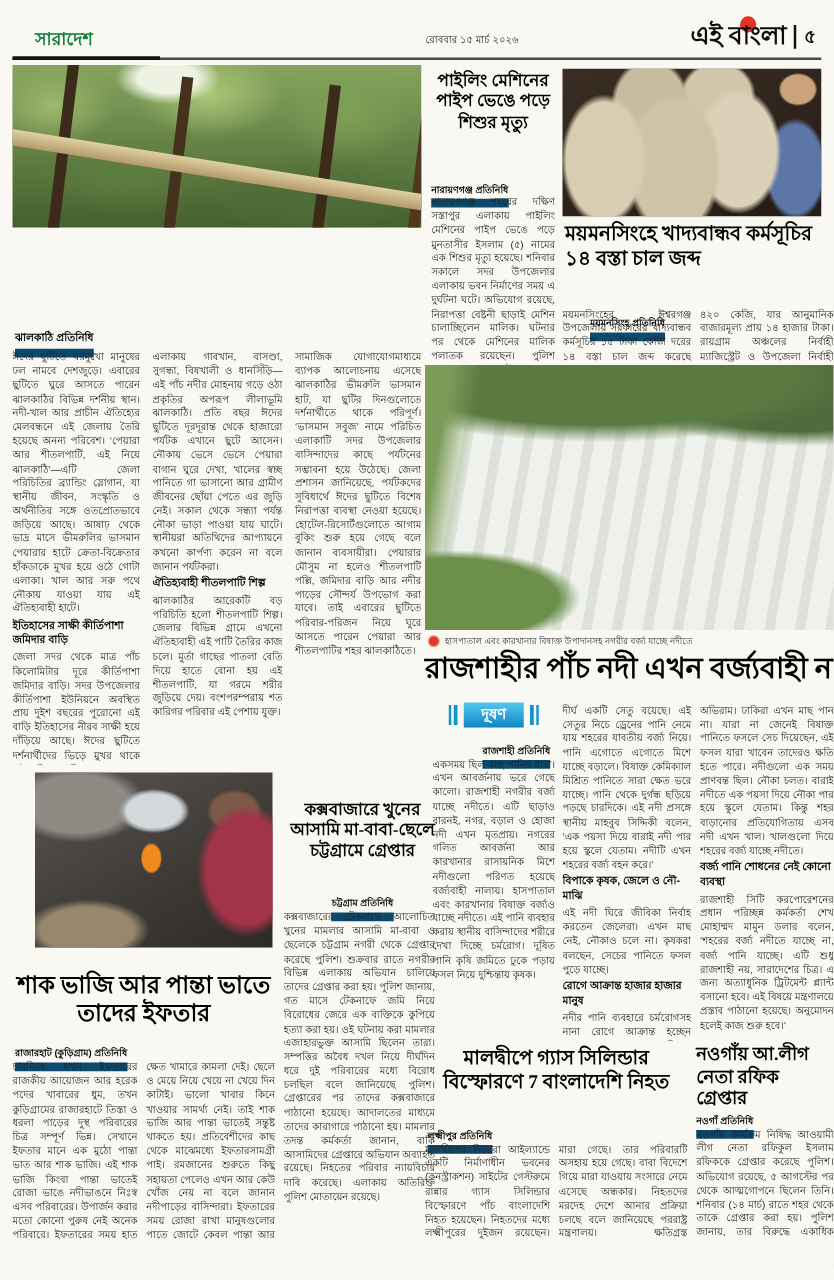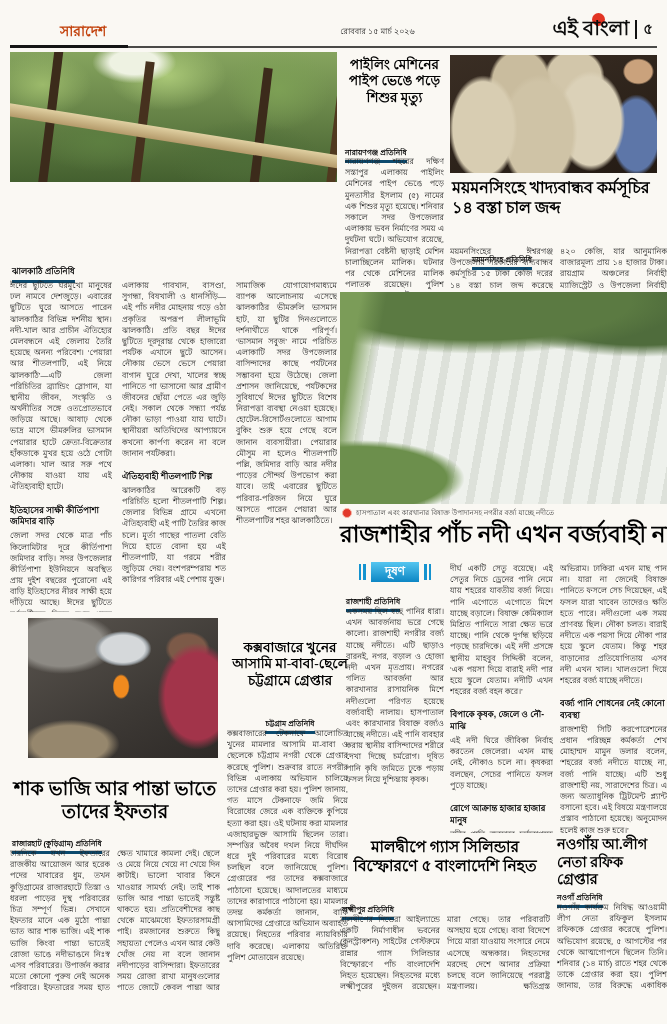--- a/index.html
+++ b/index.html
@@ -1,34 +1,34 @@
 <!DOCTYPE html>
 <html><head>
 <meta charset="utf-8">
 <style>
   html,body{margin:0;padding:0;background:#e9e7e2;}
   #page{position:relative;width:667px;height:1024px;background:#faf8f3;margin:0 auto;
         font-family:"Liberation Sans","DejaVu Sans",sans-serif;color:#1c1c1c;overflow:hidden;}
   .abs{position:absolute;}
   
-  .section-label{font-size:14px;font-weight:bold;color:#c2410c;margin-left:32px;}
+  .section-label{font-size:14px;font-weight:bold;color:#15803d;}
   .date-label{font-size:8px;color:#222;}
   .brand{display:flex;align-items:center;gap:6px;}
   .brand-text{position:relative;font-size:20px;font-weight:bold;color:#0d0d0d;font-family:"Liberation Serif",serif;z-index:1;}
   .sun{position:absolute;top:0;right:24px;width:13px;height:13px;border-radius:50%;background:#e23423;z-index:-1;}
   .brand-bar{width:2px;height:19px;background:#111;}
   .page-num{font-size:15px;font-weight:bold;color:#111;}
   .header-rule{height:2px;background:#4a4a48;}
   .header-rule-heavy{height:3px;background:#141414;}
   
   .hl{font-family:"Liberation Serif","DejaVu Serif",serif;font-weight:bold;color:#000;text-align:center;line-height:1.22;}
   .hl-left{text-align:left;}
-  .byline{font-size:8.5px;font-weight:bold;color:#000;border-bottom:3px solid #0c4a6e;display:inline-block;padding-bottom:1px;}
+  .byline{font-size:8.5px;font-weight:bold;color:#000;border-bottom:7px solid #0c4a6e;display:inline-block;padding-bottom:1px;}
   .col{font-size:8px;line-height:1.4;text-align:justify;overflow:hidden;color:#222;}
-  .subhead{font-weight:bold;font-size:8.5px;color:#000;margin:12px 0 2px;text-align:left;}
+  .subhead{font-weight:bold;font-size:8.5px;color:#000;margin:2px 0 2px;text-align:left;}
   .caption{font-size:7px;color:#333;display:flex;align-items:center;gap:4px;}
   .cap-dot{width:8px;height:8px;border-radius:50%;background:#e2392b;border:1.5px solid #f6b6a6;flex:0 0 auto;}
   
   .tagrow{display:flex;align-items:center;justify-content:center;gap:5px;}
   .tagbars{display:flex;gap:2px;}
   .tagbars i{display:block;width:2.5px;height:16px;background:#1493cf;}
   .tagbox{background:linear-gradient(180deg,#55c6f0,#0d86c4);color:#fff;font-weight:bold;font-size:12px;
           padding:2px 14px;line-height:1.3;}
   
   .photo{overflow:hidden;}
@@ -128,21 +128,21 @@
         <i></i>
         <i></i>
       </span>
     <span class="tagbox">দূষণ</span>
     <span class="tagbars">
         <i></i>
         <i></i>
       </span>
   </div>
   <div class="abs" style="left:346px;top:590px;">
-    <span class="byline" style="font-size:7.5px;">রাজশাহী প্রতিনিধি</span>
+    <span class="byline" style="font-size:7.5px;margin-left:40px;">রাজশাহী প্রতিনিধি</span>
   </div>
   <div class="abs col" style="left:346px;top:606px;width:98px;height:226px;">একসময় ছিল স্বচ্ছ পানির ধারা। এখন আবর্জনায় ভরে গেছে কালো। রাজশাহী নগরীর বর্জ্য যাচ্ছে নদীতে। এটি ছাড়াও বারনই, নগর, বড়াল ও হোজা নদী এখন মৃতপ্রায়। নগরের গলিত আবর্জনা আর কারখানার রাসায়নিক মিশে নদীগুলো পরিণত হয়েছে বর্জ্যবাহী নালায়। হাসপাতাল এবং কারখানার বিষাক্ত বর্জ্যও যাচ্ছে নদীতে। এই পানি ব্যবহার করায় স্থানীয় বাসিন্দাদের শরীরে দেখা দিচ্ছে চর্মরোগ। দূষিত পানি কৃষি জমিতে ঢুকে পড়ায় ফসল নিয়ে দুশ্চিন্তায় কৃষক।</div>
   <div class="abs col" style="left:450px;top:563px;width:103px;height:270px;">
     <span>দীর্ঘ একটি সেতু বয়েছে। এই সেতুর নিচে ড্রেনের পানি নেমে যায় শহরের যাবতীয় বর্জ্য নিয়ে। পানি এগোতে এগোতে মিশে যাচ্ছে বড়ালে। বিষাক্ত কেমিক্যাল মিশ্রিত পানিতে সারা ক্ষেত ভরে যাচ্ছে। পানি থেকে দুর্গন্ধ ছড়িয়ে পড়ছে চারদিকে। এই নদী প্রসঙ্গে স্থানীয় মাহবুব সিদ্দিকী বলেন, ‘এক পয়সা দিয়ে বারাই নদী পার হয়ে স্কুলে যেতাম। নদীটি এখন শহরের বর্জ্য বহন করে।’</span>
     <div class="subhead">বিপাকে কৃষক, জেলে ও নৌ-মাঝি</div>
     <span>এই নদী ঘিরে জীবিকা নির্বাহ করতেন জেলেরা। এখন মাছ নেই, নৌকাও চলে না। কৃষকরা বলছেন, সেচের পানিতে ফসল পুড়ে যাচ্ছে।</span>
     <div class="subhead">রোগে আক্রান্ত হাজার হাজার মানুষ</div>
     <span>নদীর পানি ব্যবহারে চর্মরোগসহ নানা রোগে আক্রান্ত হচ্ছেন পাড়ের হাজার হাজার বাসিন্দা। চিকিৎসকরা বলছেন, দূষিত পানির সংস্পর্শ এড়িয়ে চলা জরুরি।</span>
   </div>
   <div class="abs col" style="left:560px;top:563px;width:107px;height:270px;">
@@ -158,21 +158,21 @@
   </div>
   <div class="abs col" style="left:10px;top:848px;width:100px;height:144px;">চারদিকে যখন ইফতারের রাজকীয় আয়োজন আর হরেক পদের খাবারের ধুম, তখন কুড়িগ্রামের রাজারহাটে তিস্তা ও ধরলা পাড়ের দুস্থ পরিবারের চিত্র সম্পূর্ণ ভিন্ন। সেখানে ইফতার মানে এক মুঠো পান্তা ভাত আর শাক ভাজি। এই শাক ভাজি কিংবা পান্তা ভাতেই রোজা ভাঙে নদীভাঙনে নিঃস্ব এসব পরিবারের। উপার্জন করার মতো কোনো পুরুষ নেই অনেক পরিবারে। ইফতারের সময় হাত তুলে দোয়া করেন তারা। এক নারী বলেন, ‘ছাওয়া খুব পছন্দ করে ইফতার।’</div>
   <div class="abs col" style="left:117px;top:848px;width:103px;height:144px;">ক্ষেত খামারে কামলা দেই। ছেলে ও মেয়ে নিয়ে খেয়ে না খেয়ে দিন কাটাই। ভালো খাবার কিনে খাওয়ার সামর্থ্য নেই। তাই শাক ভাজি আর পান্তা ভাতেই সন্তুষ্ট থাকতে হয়। প্রতিবেশীদের কাছ থেকে মাঝেমধ্যে ইফতারসামগ্রী পাই। রমজানের শুরুতে কিছু সহায়তা পেলেও এখন আর কেউ খোঁজ নেয় না বলে জানান নদীপাড়ের বাসিন্দারা। ইফতারের সময় রোজা রাখা মানুষগুলোর পাতে জোটে কেবল পান্তা আর শাক।</div>
 
   <div class="abs hl" style="left:227px;top:640px;width:126px;font-size:13.5px;">কক্সবাজারে খুনের আসামি মা-বাবা-ছেলে চট্টগ্রামে গ্রেপ্তার</div>
   <div class="abs" style="left:227px;top:712px;width:126px;text-align:center;">
     <span class="byline" style="font-size:7.5px;">চট্টগ্রাম প্রতিনিধি</span>
   </div>
   <div class="abs col" style="left:227px;top:728px;width:121px;height:264px;">কক্সবাজারের টেকনাফে আলোচিত খুনের মামলার আসামি মা-বাবা ও ছেলেকে চট্টগ্রাম নগরী থেকে গ্রেপ্তার করেছে পুলিশ। শুক্রবার রাতে নগরীর বিভিন্ন এলাকায় অভিযান চালিয়ে তাদের গ্রেপ্তার করা হয়। পুলিশ জানায়, গত মাসে টেকনাফে জমি নিয়ে বিরোধের জেরে এক ব্যক্তিকে কুপিয়ে হত্যা করা হয়। ওই ঘটনায় করা মামলার এজাহারভুক্ত আসামি ছিলেন তারা। সম্পত্তির অবৈধ দখল নিয়ে দীর্ঘদিন ধরে দুই পরিবারের মধ্যে বিরোধ চলছিল বলে জানিয়েছে পুলিশ। গ্রেপ্তারের পর তাদের কক্সবাজারে পাঠানো হয়েছে। আদালতের মাধ্যমে তাদের কারাগারে পাঠানো হয়। মামলার তদন্ত কর্মকর্তা জানান, বাকি আসামিদের গ্রেপ্তারে অভিযান অব্যাহত রয়েছে। নিহতের পরিবার ন্যায়বিচার দাবি করেছে। এলাকায় অতিরিক্ত পুলিশ মোতায়েন রয়েছে।</div>
 
-  <div class="abs hl" style="left:340px;top:838px;width:210px;font-size:15.5px;">মালদ্বীপে গ্যাস সিলিন্ডার বিস্ফোরণে ৫ বাংলাদেশি নিহত</div>
+  <div class="abs hl" style="left:340px;top:838px;width:210px;font-size:15.5px;">মালদ্বীপে গ্যাস সিলিন্ডার বিস্ফোরণে 7 বাংলাদেশি নিহত</div>
   <div class="abs" style="left:342px;top:898px;">
     <span class="byline" style="font-size:7.5px;text-align:center;">লক্ষ্মীপুর প্রতিনিধি</span>
   </div>
   <div class="abs col" style="left:340px;top:914px;width:100px;height:78px;">মালদ্বীপের দিভেরা আইল্যান্ডে একটি নির্মাণাধীন ভবনের (কনস্ট্রাকশন) সাইটের গেস্টরুমে রান্নার গ্যাস সিলিন্ডার বিস্ফোরণে পাঁচ বাংলাদেশি নিহত হয়েছেন। নিহতদের মধ্যে লক্ষ্মীপুরের দুইজন রয়েছেন। পরিবারে চলছে শোকের মাতম।</div>
   <div class="abs col" style="left:447px;top:914px;width:103px;height:78px;">মারা গেছে। তার পরিবারটি অসহায় হয়ে গেছে। বাবা বিদেশে গিয়ে মারা যাওয়ায় সংসারে নেমে এসেছে অন্ধকার। নিহতদের মরদেহ দেশে আনার প্রক্রিয়া চলছে বলে জানিয়েছে পররাষ্ট্র মন্ত্রণালয়। ক্ষতিগ্রস্ত পরিবারগুলোকে সহায়তার আশ্বাস দেওয়া হয়েছে।</div>
 
   <div class="abs hl hl-left" style="left:557px;top:836px;width:110px;font-size:14.5px;">নওগাঁয় আ.লীগ নেতা রফিক গ্রেপ্তার</div>
   <div class="abs" style="left:557px;top:886px;">
     <span class="byline" style="font-size:7.5px;">নওগাঁ প্রতিনিধি</span>
   </div>

